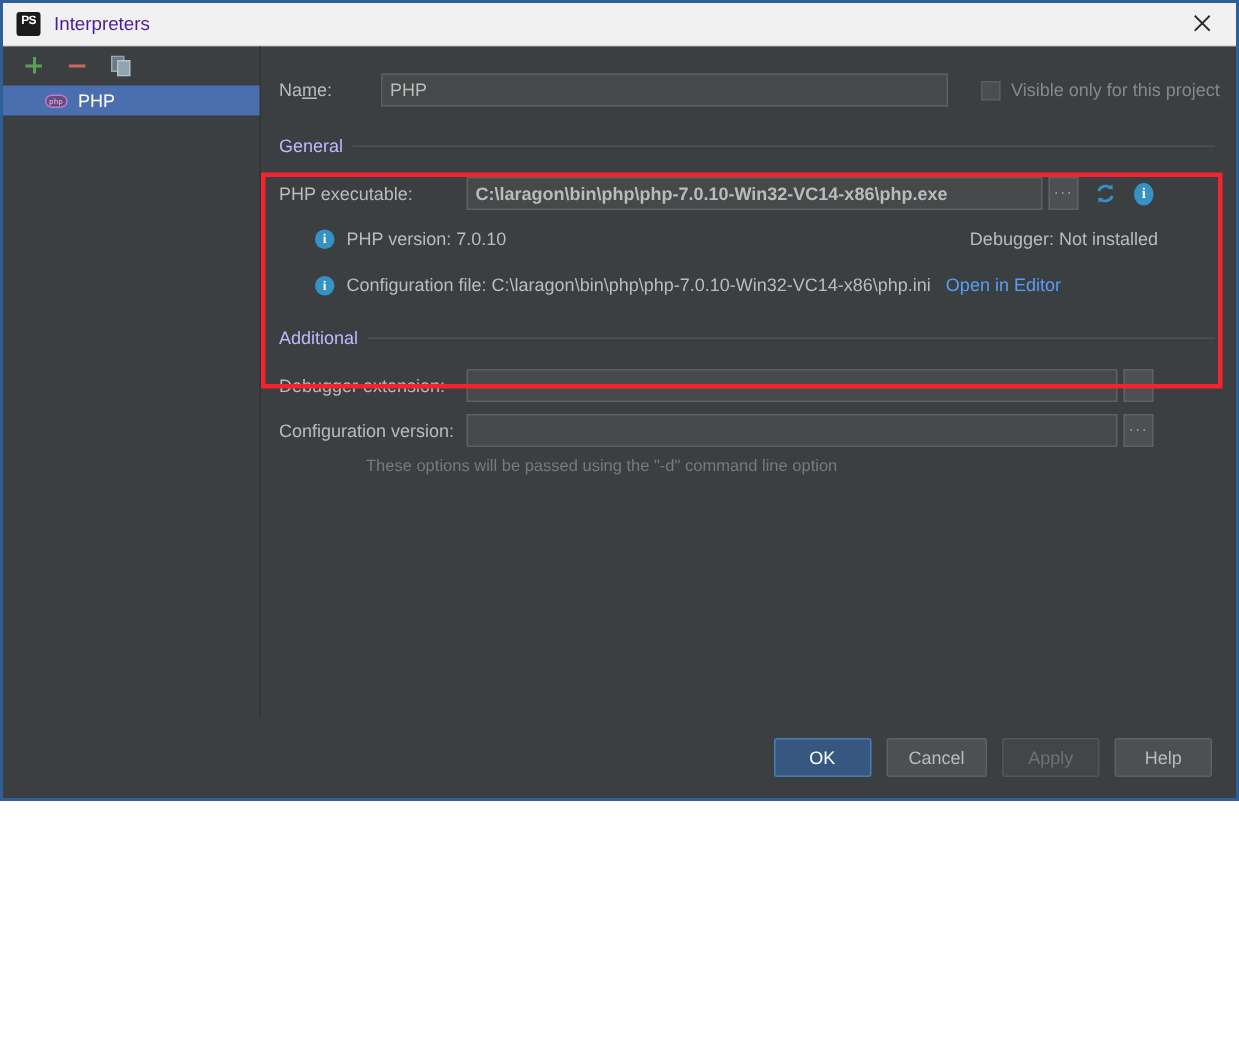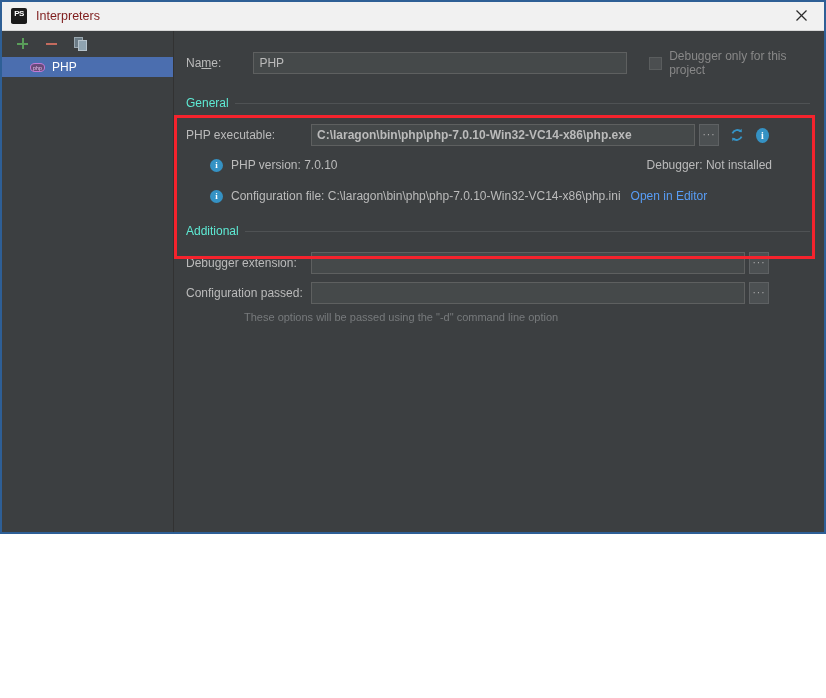--- a/index.html
+++ b/index.html
@@ -50,21 +50,21 @@
     text-align: center;
     font-family: "Liberation Sans", sans-serif;
     border-bottom: 2px solid #1b1b1b;
     box-sizing: border-box;
     letter-spacing: -0.5px;
     position: relative;
   }
   .title-icon span { position: relative; top: -1px; }
   .title-text {
     margin-left: 9px;
-    color: #7f1d1d;
+    color: #4c1d95;
     font-size: 12.5px;
   }
   .title-close {
     position: absolute;
     right: 0; top: 0;
     width: 45px; height: 27px;
     display: flex;
     align-items: center;
     justify-content: center;
     color: #2b2b2b;
@@ -204,21 +204,21 @@
     margin: 0 14px 0 12px;
     border-top: 1px solid #4f5254;
     padding-top: 10px;
   }
   .group-title {
     position: absolute;
     top: -8px;
     left: 0;
     background: #3c3f41;
     padding-right: 6px;
-    color: #5eead4;
+    color: #c4b5fd;
     font-size: 12px;
   }
 
   .frow {
     display: flex;
     align-items: center;
     margin-top: 10px;
   }
   .frow-label {
     width: 118px;
@@ -378,21 +378,21 @@
       </div>
     </div>
 
     <div class="right-panel">
 
       <div class="row-name">
         <div class="lbl name-label"><span>Na</span><span class="mn">m</span><span>e:</span></div>
         <input class="text-input name-input" type="text" value="PHP" style="">
         <div class="checkbox-wrap">
           <div class="cb"></div>
-          <div class="cb-label">Debugger only for this project</div>
+          <div class="cb-label">Visible only for this project</div>
         </div>
       </div>
 
       <div class="group" style="margin-top:26px;">
         <div class="group-title">General</div>
 
         <div class="frow">
           <div class="frow-label">PHP executable:</div>
           <input class="text-input path-input" type="text" value="C:\laragon\bin\php\php-7.0.10-Win32-VC14-x86\php.exe" style="">
           <div class="browse-btn">···</div>
@@ -425,26 +425,32 @@
       <div class="group" style="margin-top:28px;">
         <div class="group-title">Additional</div>
 
         <div class="frow">
           <div class="frow-label">Debugger extension:</div>
           <input class="text-input add-input" type="text" value="" style="">
           <div class="browse-btn">···</div>
         </div>
 
         <div class="frow" style="margin-top:8px;">
-          <div class="frow-label">Configuration passed:</div>
+          <div class="frow-label">Configuration version:</div>
           <input class="text-input add-input" type="text" value="" style="">
           <div class="browse-btn">···</div>
         </div>
 
         <div class="hint">These options will be passed using the "-d" command line option</div>
       </div>
 
       <div class="annotation-box" style="left:0px;top:84px;width:641px;height:144px;"></div>
     </div>
   </div>
 
+  <div class="footer">
+    <div class="btn primary">OK</div>
+    <div class="btn">Cancel</div>
+    <div class="btn disabled">Apply</div>
+    <div class="btn">Help</div>
+  </div>
 
 </div>
 
 </body></html>

